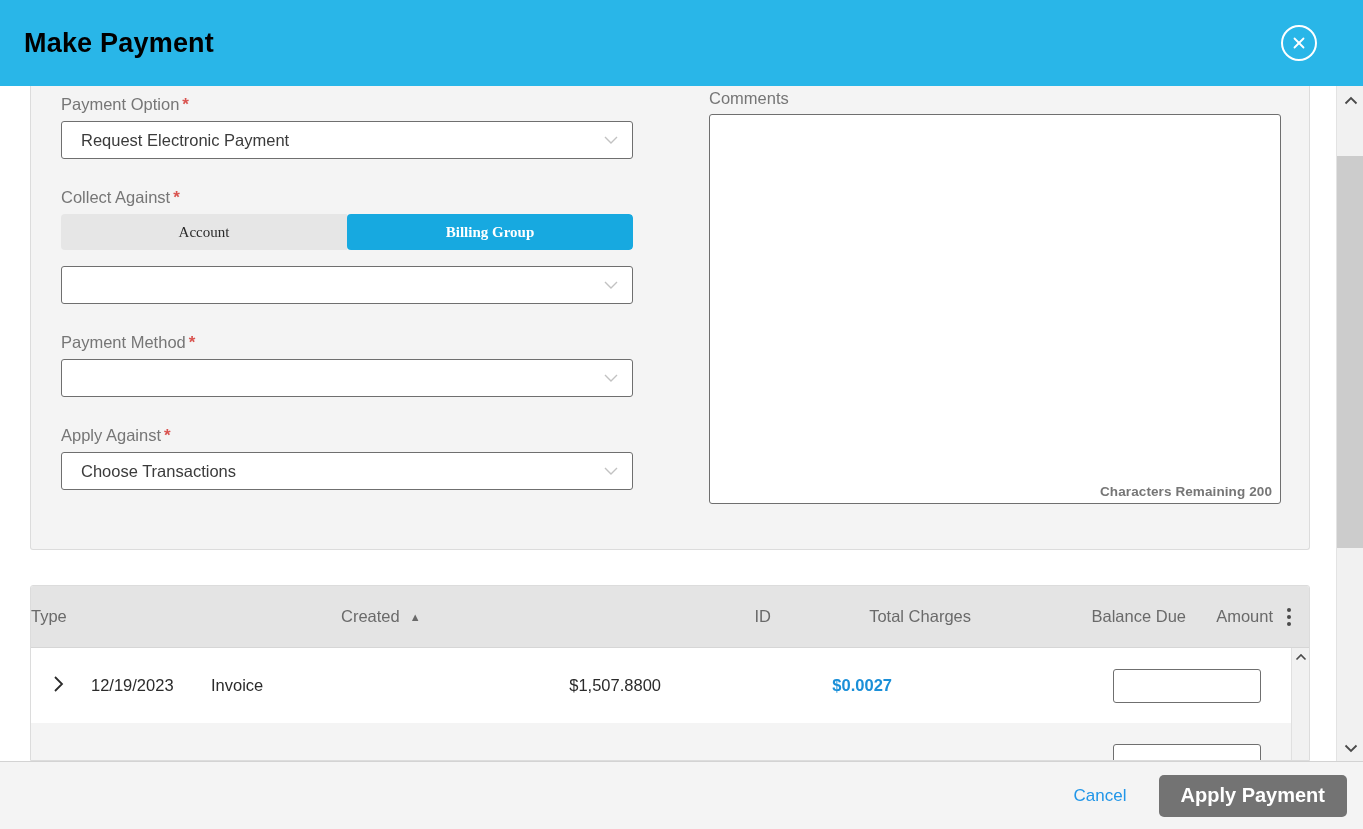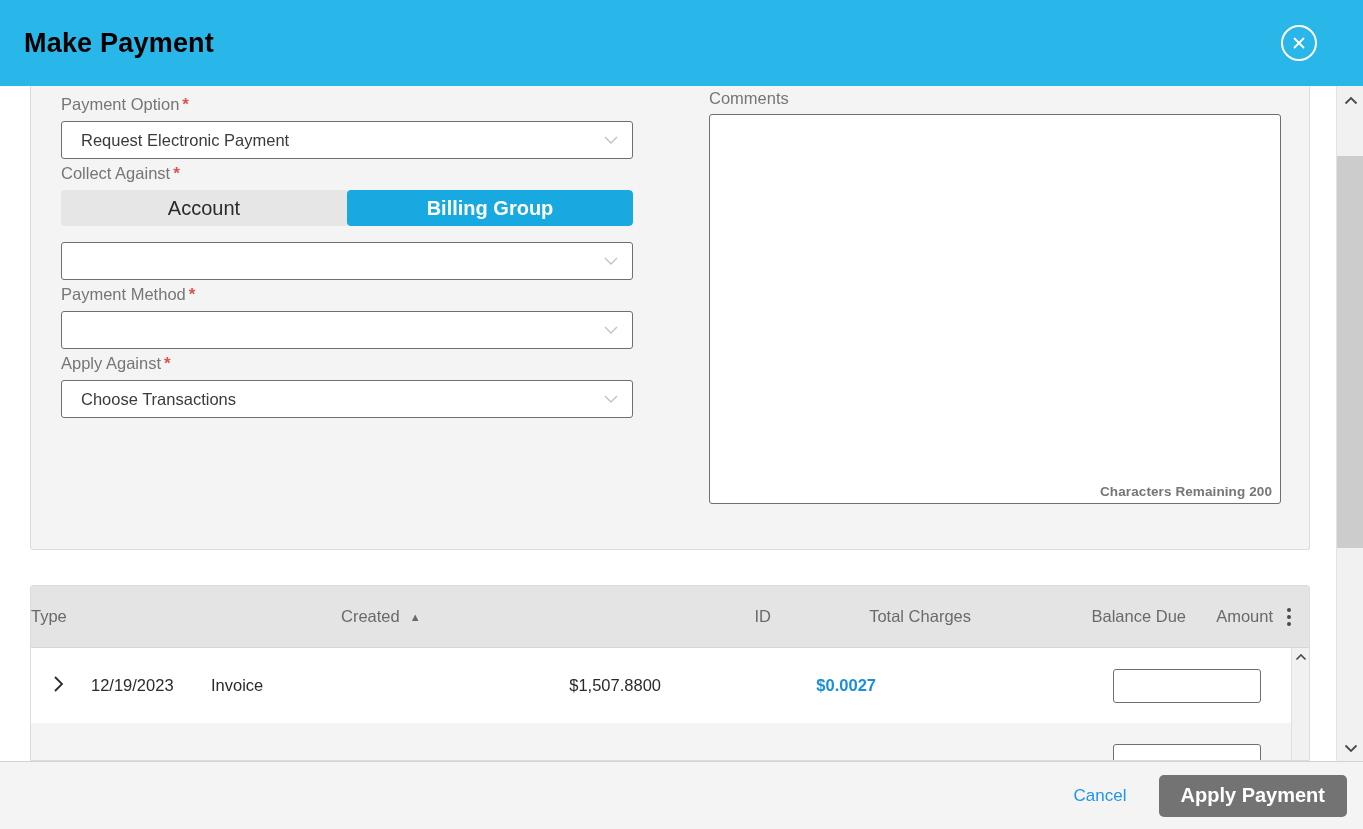--- a/index.html
+++ b/index.html
@@ -116,21 +116,21 @@
     position: relative;
     width: 572px;
     height: 38px;
     background: #ffffff;
     border: 1px solid #6f6f6f;
     border-radius: 3px;
     box-sizing: border-box;
     display: flex;
     align-items: center;
     cursor: pointer;
-    margin-bottom: 4px;
+    margin-bottom: 28px;
   }
   .select-value {
     font-size: 16.5px;
     color: #3b3b3b;
     padding-left: 19px;
     flex: 1;
     white-space: nowrap;
     overflow: hidden;
   }
   .select-caret {
@@ -148,24 +148,24 @@
     height: 36px;
     border-radius: 4px;
     overflow: hidden;
     margin-bottom: 16px;
   }
   .toggle-btn {
     flex: 1;
     display: flex;
     align-items: center;
     justify-content: center;
-    font-size: 20px;
+    font-size: 15px;
     cursor: pointer;
     border: none;
-    font-family: Liberation Sans, sans-serif;
+    font-family: Liberation Serif, serif;
   }
   .toggle-btn.off {
     background: #e6e6e6;
     color: #2b2b2b;
   }
   .toggle-btn.on {
     background: #17a9e0;
     color: #ffffff;
     font-weight: bold;
     border-radius: 4px;
@@ -266,21 +266,21 @@
   }
   .trow.alt {
     background: #f4f4f4;
   }
   .td { display: flex; align-items: center; }
   .td-expand { width: 60px; padding-left: 22px; box-sizing: border-box; cursor: pointer; }
   .td-created { width: 120px; }
   .td-type    { width: 250px; }
   .td-id      { width: 250px; justify-content: flex-end; }
   .td-charges { width: 200px; justify-content: flex-end; }
-  .td-balance { width: 215px; justify-content: flex-end; }
+  .td-balance { width: 215px; justify-content: flex-end; padding-left: 16px; }
   .td-amount  { flex: 1; justify-content: flex-end; padding-right: 48px; }
   .balance-link {
     color: #1a8fd8;
     font-weight: bold;
     cursor: pointer;
   }
   .amount-input {
     width: 148px;
     height: 34px;
     border: 1px solid #6f6f6f;

